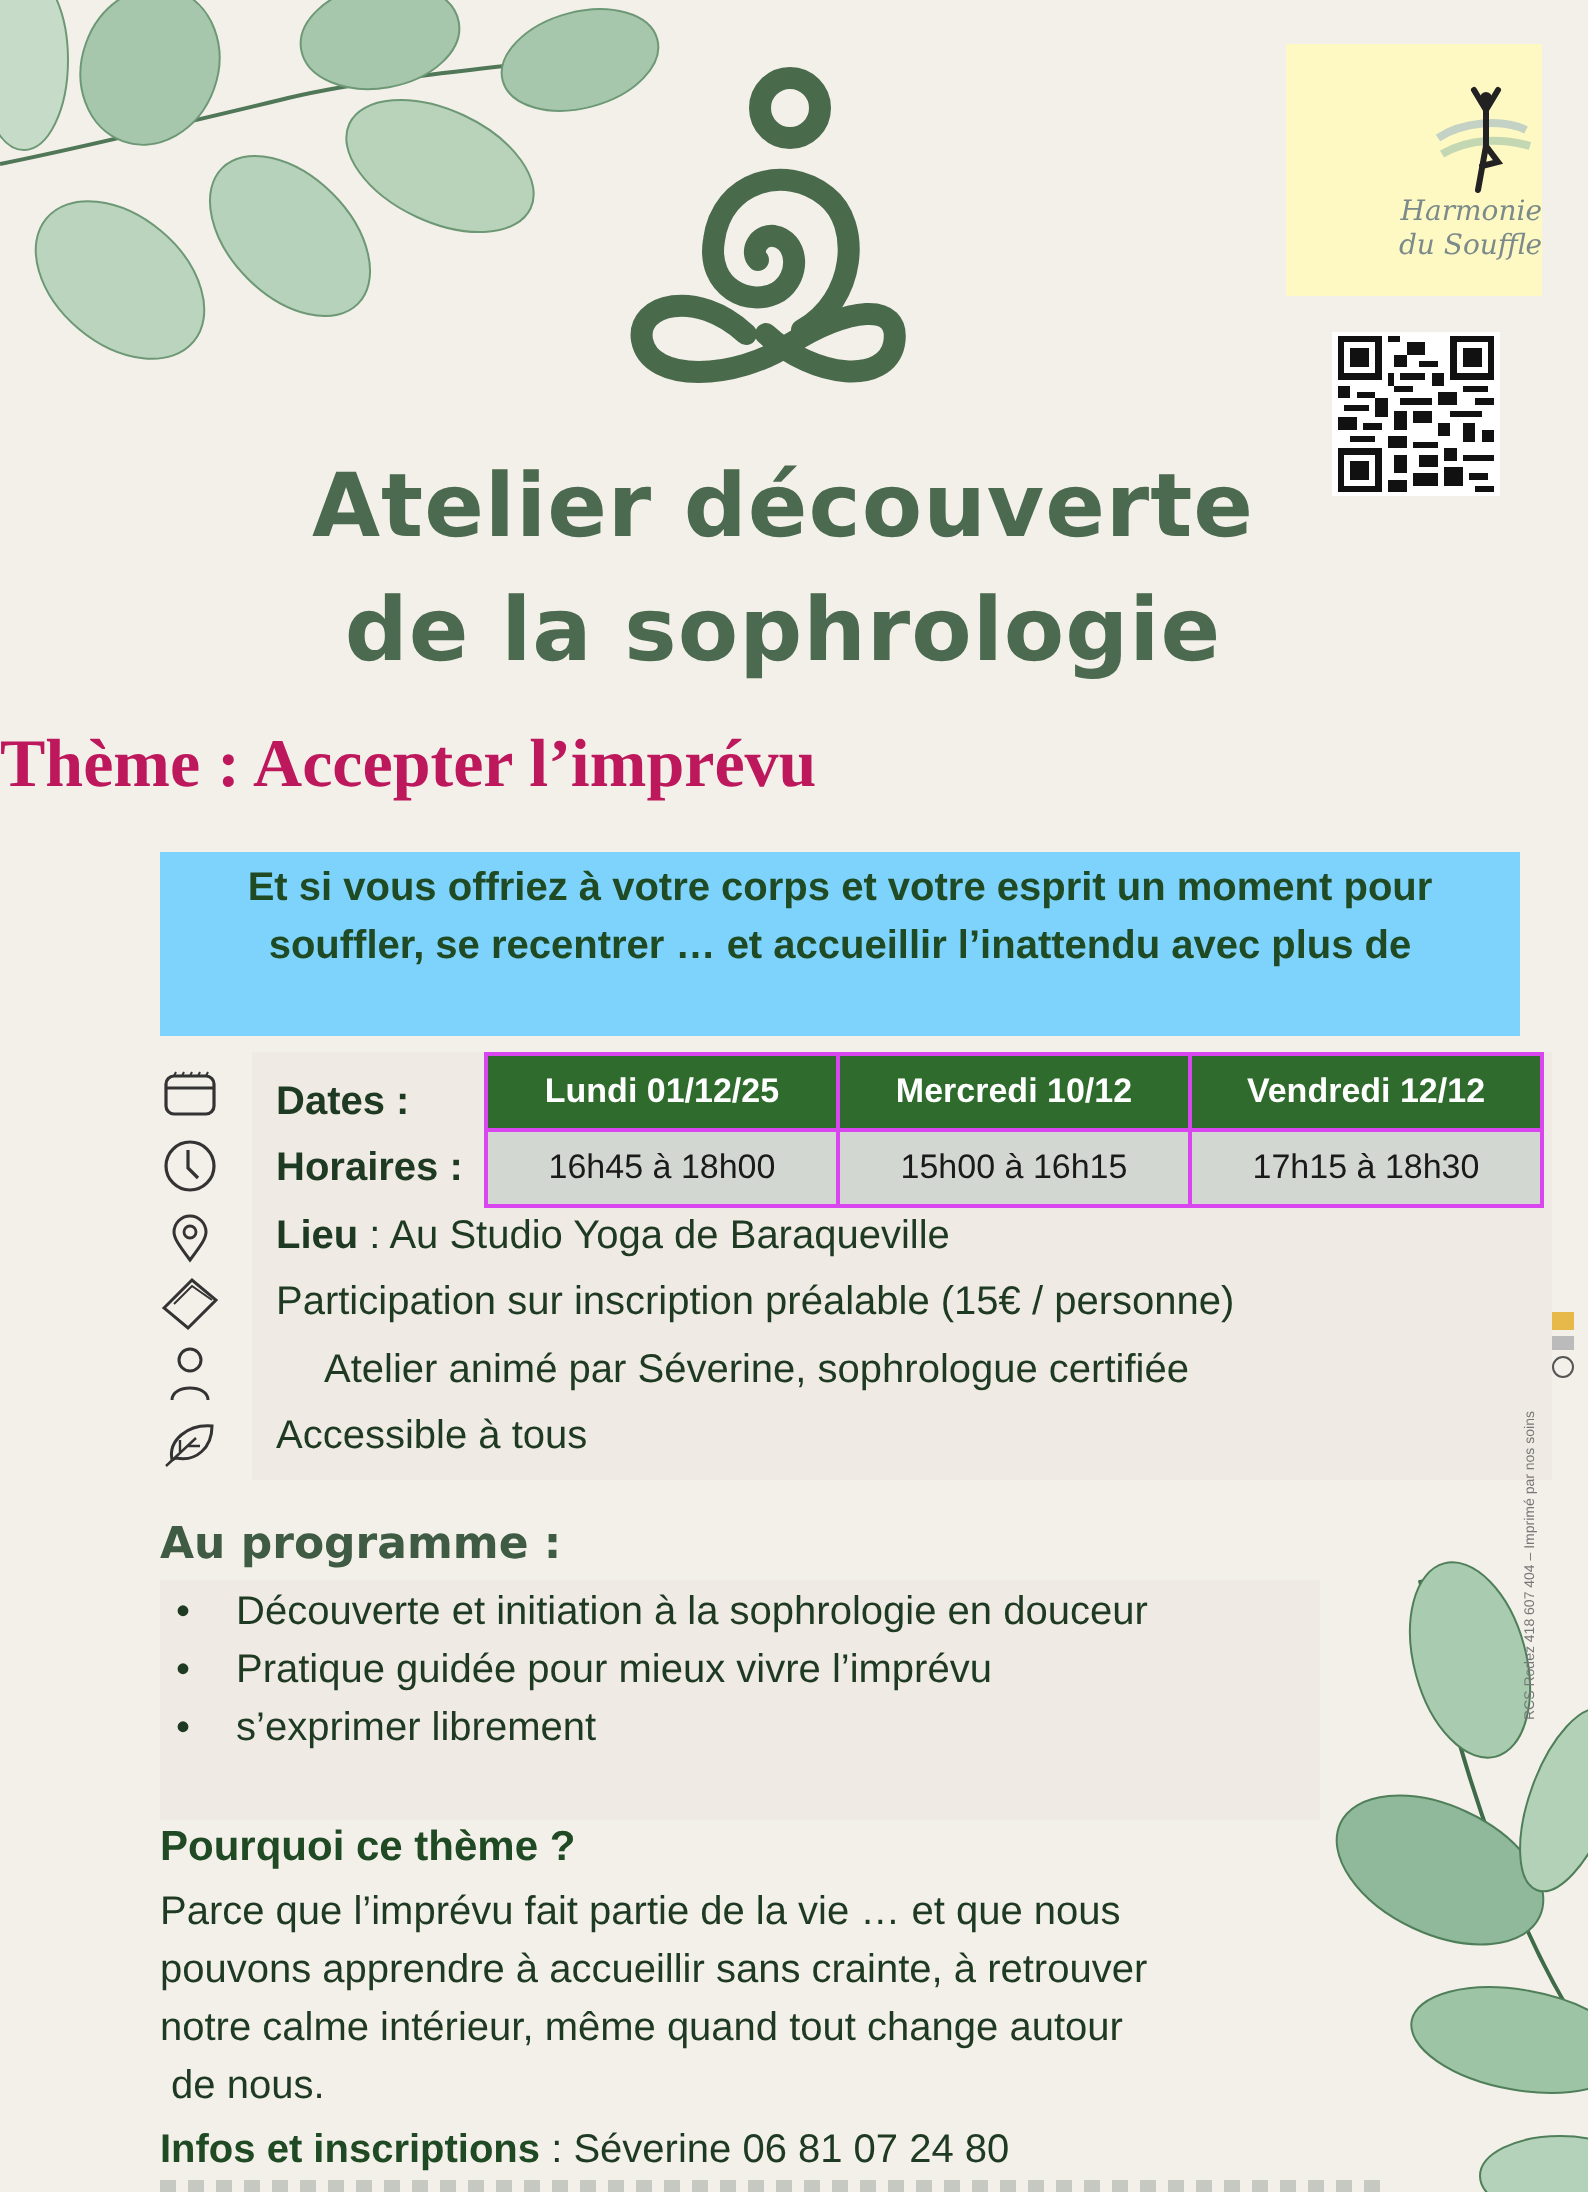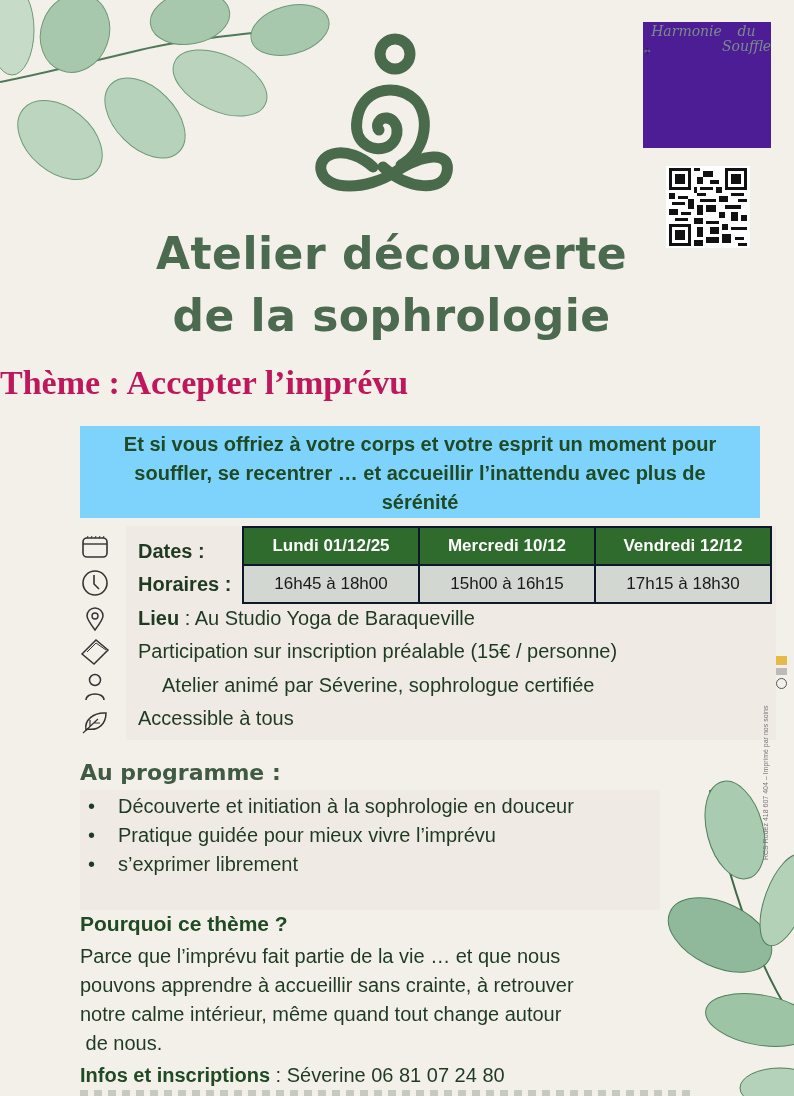--- a/index.html
+++ b/index.html
@@ -6,21 +6,21 @@
   html, body { width: 794px; height: 1096px; overflow: hidden; }
   body {
     background: #f3f0ea;
     position: relative;
     font-family: "Liberation Sans", "DejaVu Sans", sans-serif;
     color: #1f3a22;
   }
   .leaf { position: absolute; }
   .logo-box {
     position: absolute; left: 643px; top: 22px; width: 128px; height: 126px;
-    background: #4c1d95; display: flex; flex-direction: row; align-items: flex-start; justify-content: center;
+    background: #fef9c3; display: flex; flex-direction: column; align-items: flex-end; justify-content: center;
   }
   .logo-text {
     font-family: "DejaVu Serif", serif; font-style: italic; color: #7b8a8a;
     font-size: 14px; line-height: 15px; text-align: center; margin-top: 2px;
   }
   .qr {
     position: absolute; left: 666px; top: 166px; width: 84px; height: 82px;
     background: #ffffff; padding: 2px;
   }
   .meditation {
@@ -43,21 +43,21 @@
     text-align: center; font-weight: bold; font-size: 20px; line-height: 29px; color: #1f4a23;
   }
   .info-box {
     position: absolute; left: 126px; top: 526px; width: 650px; height: 214px; background: #efebe4;
   }
   .icons { position: absolute; left: 78px; top: 532px; width: 36px; }
   .icon { position: absolute; left: 0; width: 34px; height: 30px; display: flex; align-items: center; justify-content: center; }
   .label { position: absolute; font-size: 20px; color: #1f3a22; }
   .label b { font-weight: bold; color: #1f3a22; }
   .sched { position: absolute; left: 242px; top: 526px; border-collapse: collapse; }
-  .sched td { width: 176px; text-align: center; font-size: 17px; border: 2px solid #0f172a; }
+  .sched td { width: 176px; text-align: center; font-size: 17px; border: 2px solid #d946ef; }
   .sched tr.h td { background: #2e6b2c; color: #ffffff; font-weight: bold; height: 38px; }
   .sched tr.r td { background: #d3d7d1; color: #1a1a1a; height: 38px; }
   .prog-title { position: absolute; left: 80px; top: 760px; font-size: 22px; font-weight: bold; color: #3f5b44; font-family: "DejaVu Sans", sans-serif; }
   .prog-box { position: absolute; left: 80px; top: 790px; width: 580px; height: 120px; background: #efebe4; }
   .prog-list { position: absolute; left: 88px; top: 792px; list-style: none; }
   .prog-list li { font-size: 20px; line-height: 29px; color: #1f3a22; position: relative; padding-left: 30px; }
   .prog-list li .b { position: absolute; left: 0; top: 0; }
   .why-title { position: absolute; left: 80px; top: 912px; font-size: 21px; font-weight: bold; color: #1f4a23; }
   .why-text { position: absolute; left: 80px; top: 942px; width: 590px; font-size: 20px; line-height: 29px; color: #1f3a22; }
   .contact { position: absolute; left: 80px; top: 1064px; font-size: 20px; color: #1f3a22; }
@@ -131,21 +131,20 @@
   </g>
 </svg>
 
 <div class="title l1">Atelier découverte</div>
 <div class="title l2">de la sophrologie</div>
 <div class="theme">Thème : Accepter l’imprévu</div>
 
 <div class="intro-box">
   <div class="intro">Et si vous offriez à votre corps et votre esprit un moment pour</div>
   <div class="intro">souffler, se recentrer … et accueillir l’inattendu avec plus de</div>
-  <div class="intro">sérénité</div>
 </div>
 
 <div class="info-box"></div>
 
 <div class="icons">
   <div class="icon" style="top:0">
     <svg width="30" height="26" viewBox="0 0 30 26">
         <rect x="3" y="4" width="24" height="19" rx="4" fill="none" stroke="#333" stroke-width="1.6"></rect>
         <line x1="3" y1="10" x2="27" y2="10" stroke="#333" stroke-width="1.4"></line>
         <path d="M7 4 l1 -2 M11 4 l1 -2 M15 4 l1 -2 M19 4 l1 -2 M23 4 l1 -2" stroke="#333" stroke-width="1"></path>

